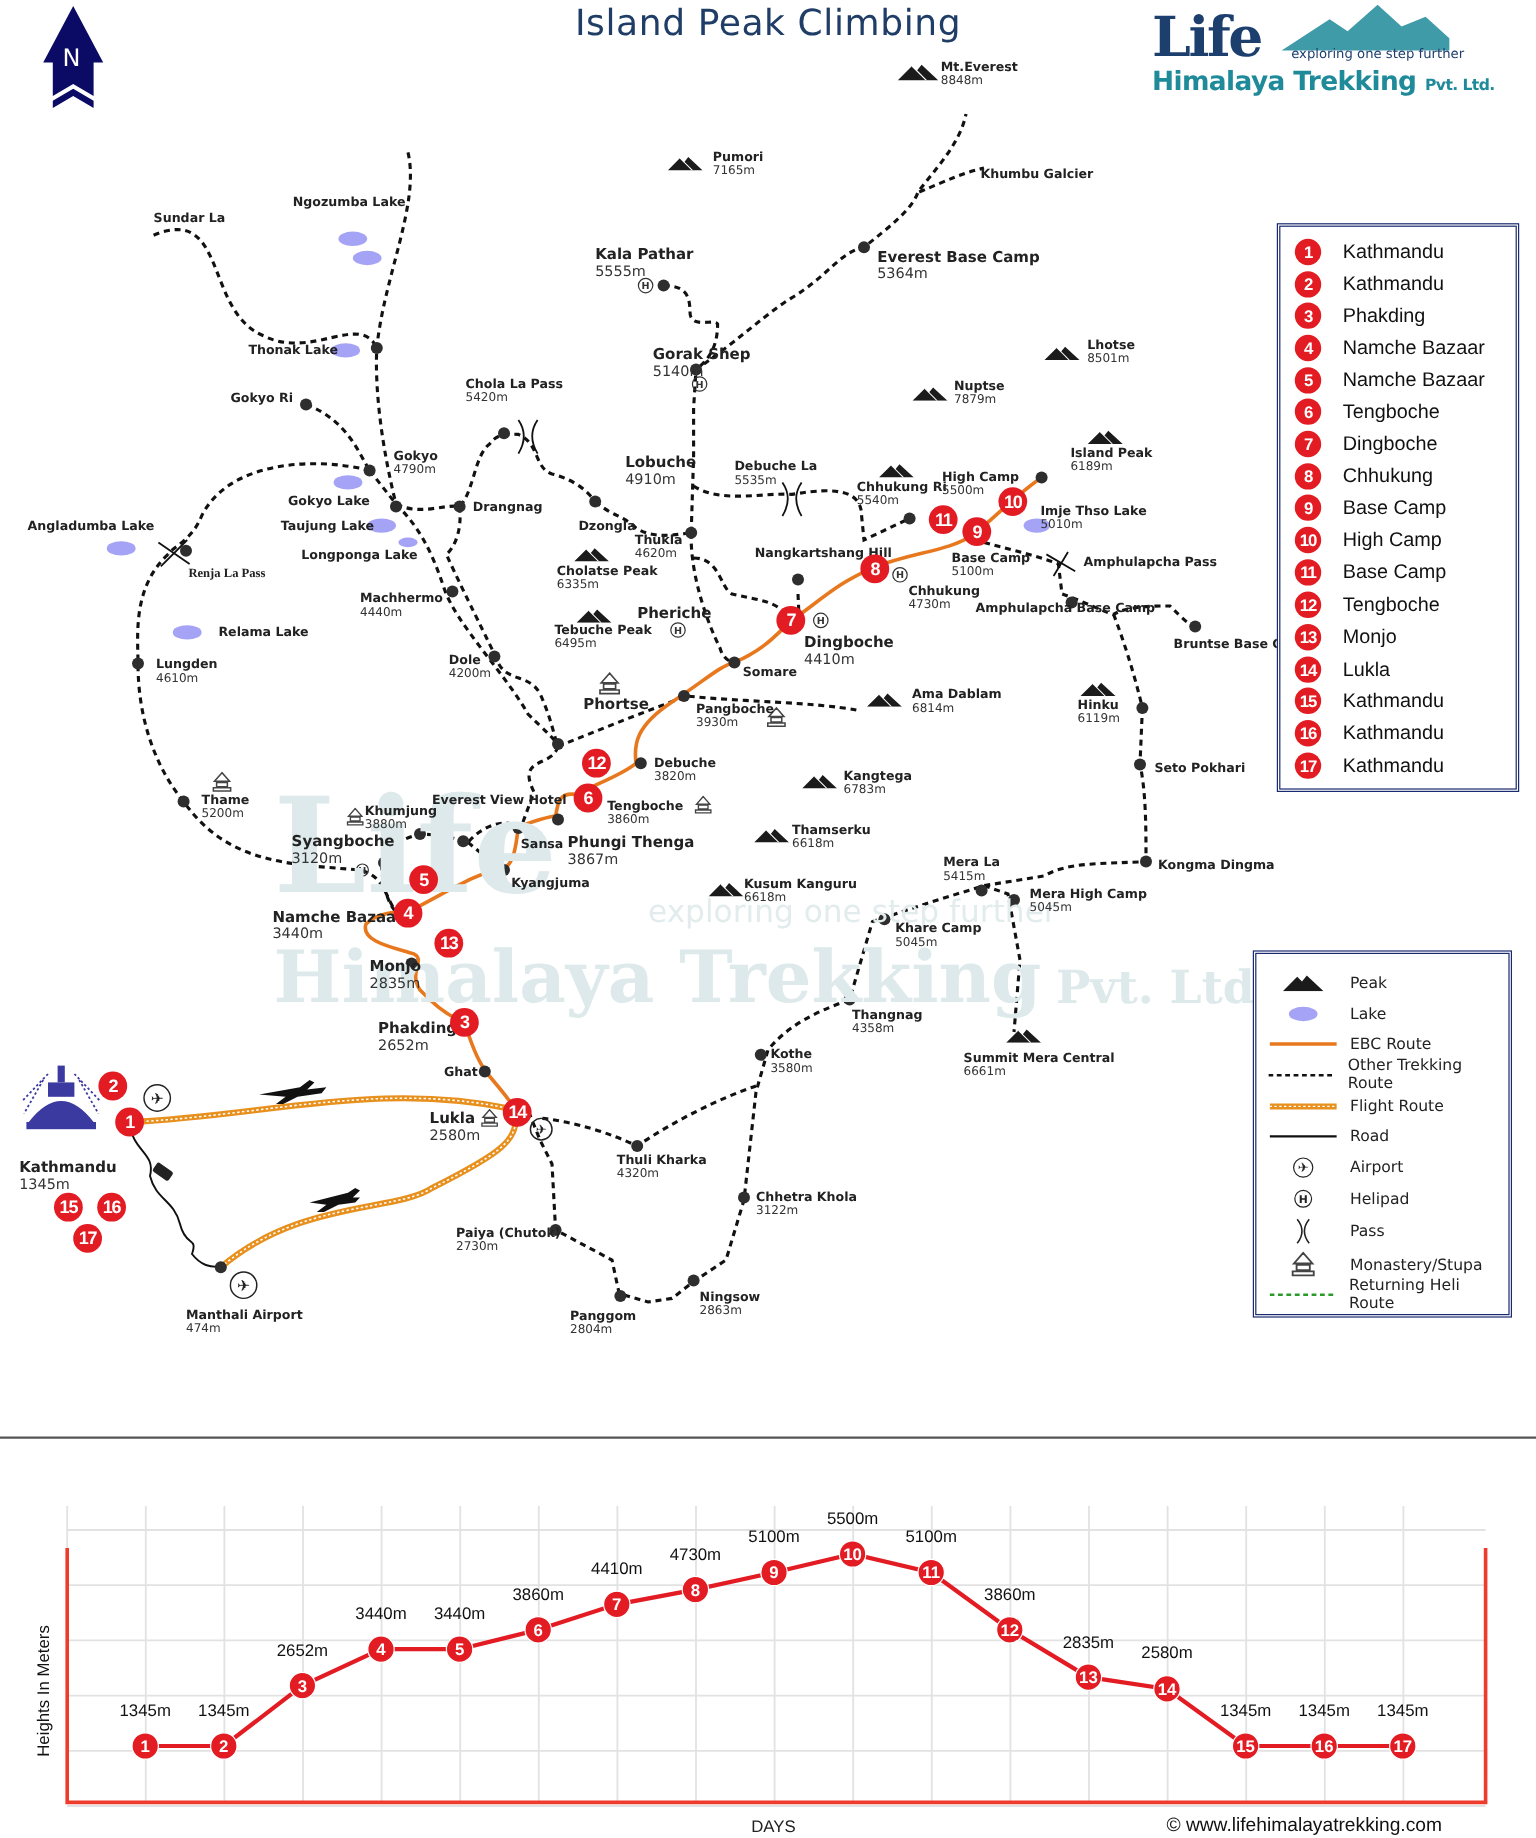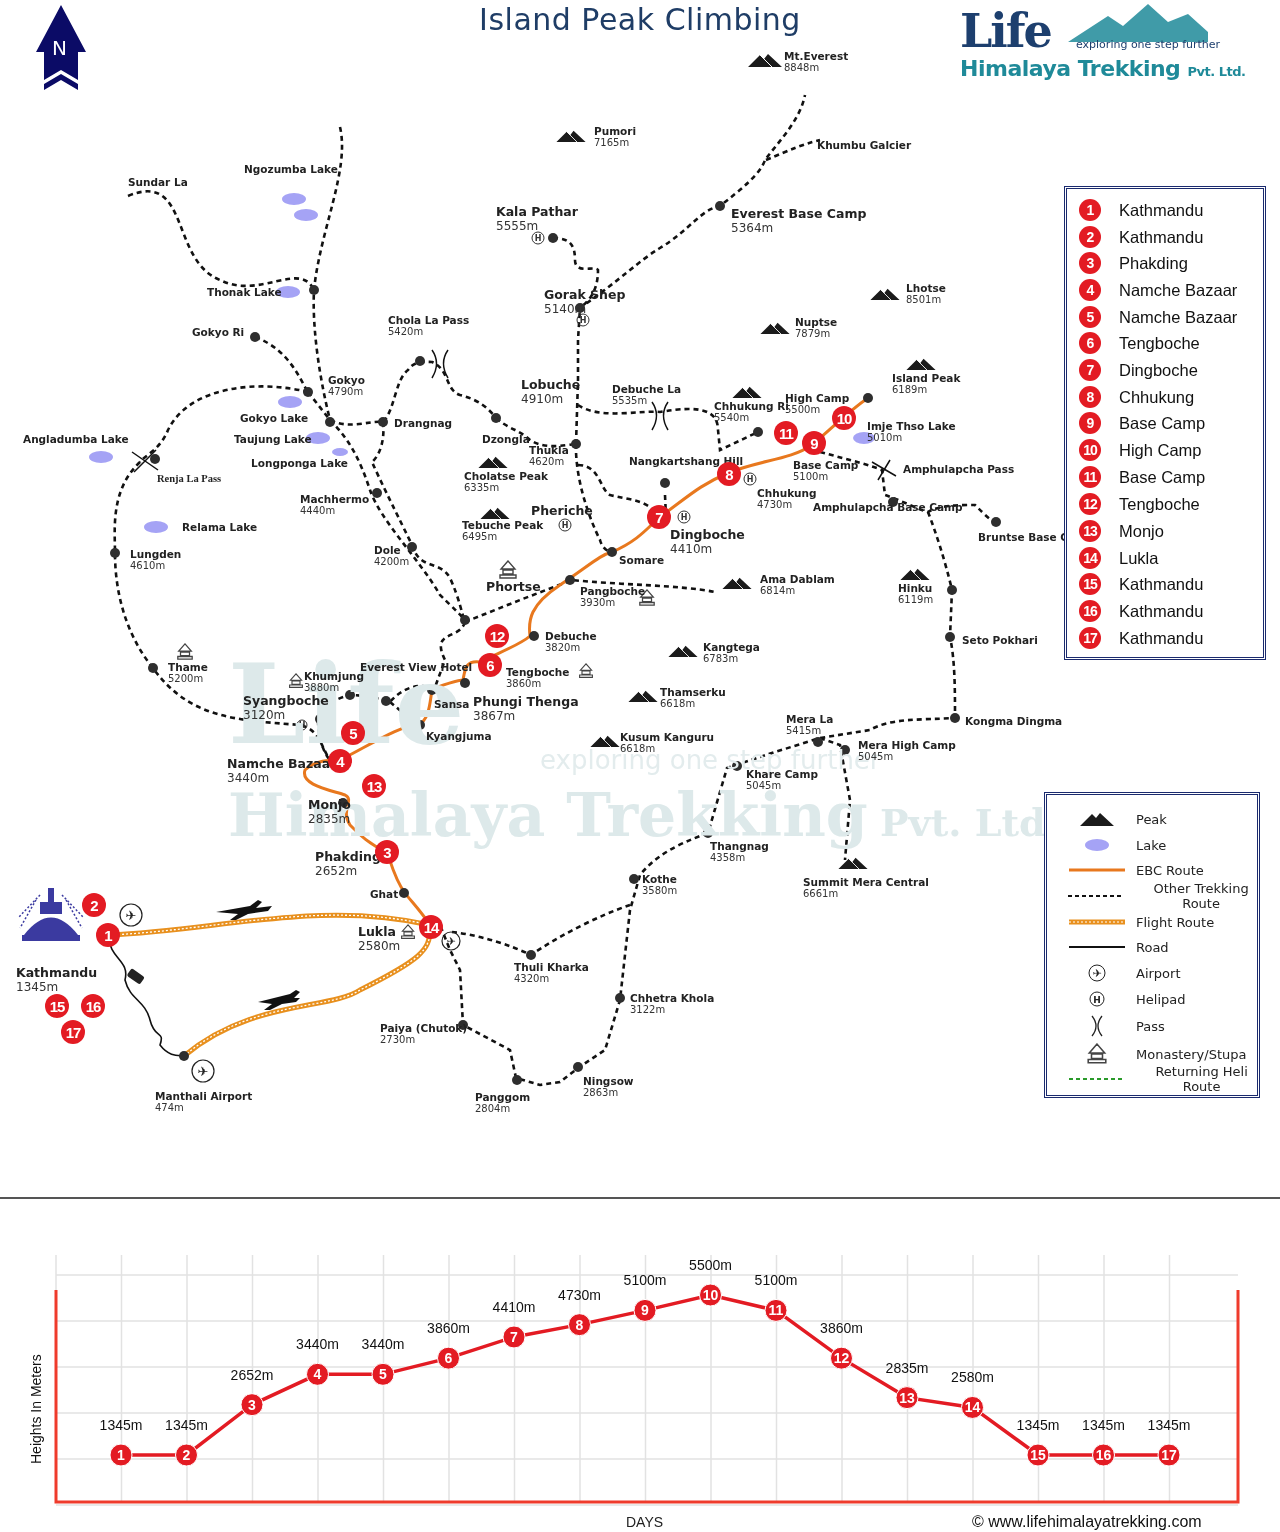--- a/index.html
+++ b/index.html
@@ -15,21 +15,21 @@
   .logo{position:absolute;left:958px;top:4px;width:310px;height:80px;}
   .logo .life{position:absolute;left:2px;top:0;font-family:"DejaVu Serif",serif;font-weight:bold;font-size:46px;color:#1d3f6e;letter-spacing:-2px;}
   .logo .tag{position:absolute;left:118px;top:34px;font-size:11px;color:#1d3f6e;}
   .logo .him{position:absolute;left:2px;top:52px;font-family:"DejaVu Sans",sans-serif;font-weight:bold;font-size:22px;color:#1f8a99;letter-spacing:-0.5px;}
   .logo .pvt{font-size:13px;}
   .legend-days{position:absolute;left:1064px;top:186px;width:202px;height:474px;border:3px double #1a2a6e;box-sizing:border-box;background:#fff;}
   .legend-days .row{position:absolute;left:12px;height:24px;display:flex;align-items:center;}
   .badge{display:inline-flex;align-items:center;justify-content:center;width:22px;height:22px;border-radius:50%;background:#e31b23;color:#fff;font-weight:bold;font-size:14px;font-family:"Liberation Sans",sans-serif;letter-spacing:-1px;}
   .legend-days .txt{margin-left:18px;font-size:16.5px;color:#111;font-family:"Liberation Sans",sans-serif;}
   .legend-sym{position:absolute;left:1044px;top:792px;width:216px;height:306px;border:3px double #1a2a6e;box-sizing:border-box;background:#fff;}
-  .legend-sym .row{position:absolute;left:11px;width:100%;height:22px;display:flex;align-items:center;text-align:center;}
+  .legend-sym .row{position:absolute;left:0;width:100%;height:22px;display:flex;align-items:center;}
   .legend-sym .sym{width:78px;display:flex;justify-content:center;align-items:center;}
   .legend-sym .txt{font-size:13px;color:#222;}
   .mapbadge{position:absolute;transform:translate(-50%,-50%);width:24px;height:24px;font-size:15px;}
   .watermark{position:absolute;color:#dde9ea;font-family:"DejaVu Serif",serif;font-weight:bold;white-space:nowrap;pointer-events:none;}
   .wm-sub{position:absolute;color:#e3eced;font-size:26px;font-family:"DejaVu Sans",sans-serif;white-space:nowrap;}
   .chart-lbl{position:absolute;font-size:14px;color:#111;font-family:"Liberation Sans",sans-serif;transform:translateX(-50%);white-space:nowrap;}
   .ylabel{position:absolute;left:28px;top:1398px;transform:rotate(-90deg);transform-origin:left top;font-size:14px;color:#111;font-family:"Liberation Sans",sans-serif;white-space:nowrap;}
 </style>
 </head>
 <body>

